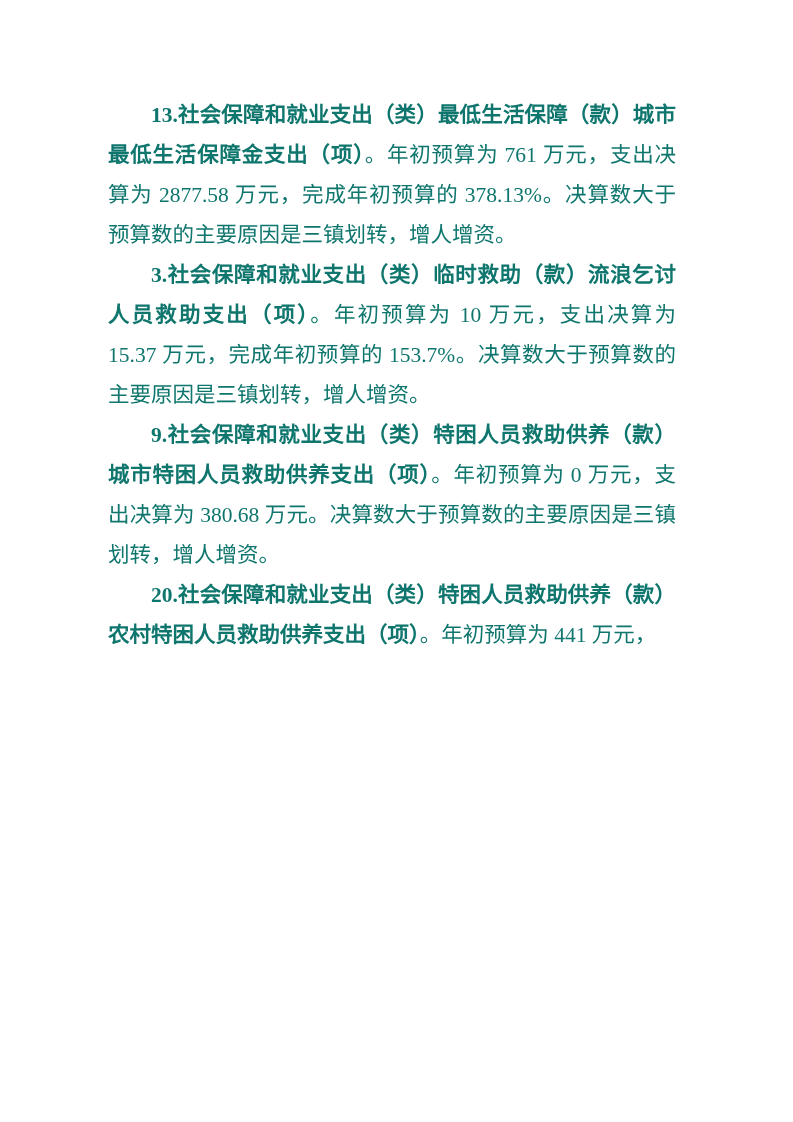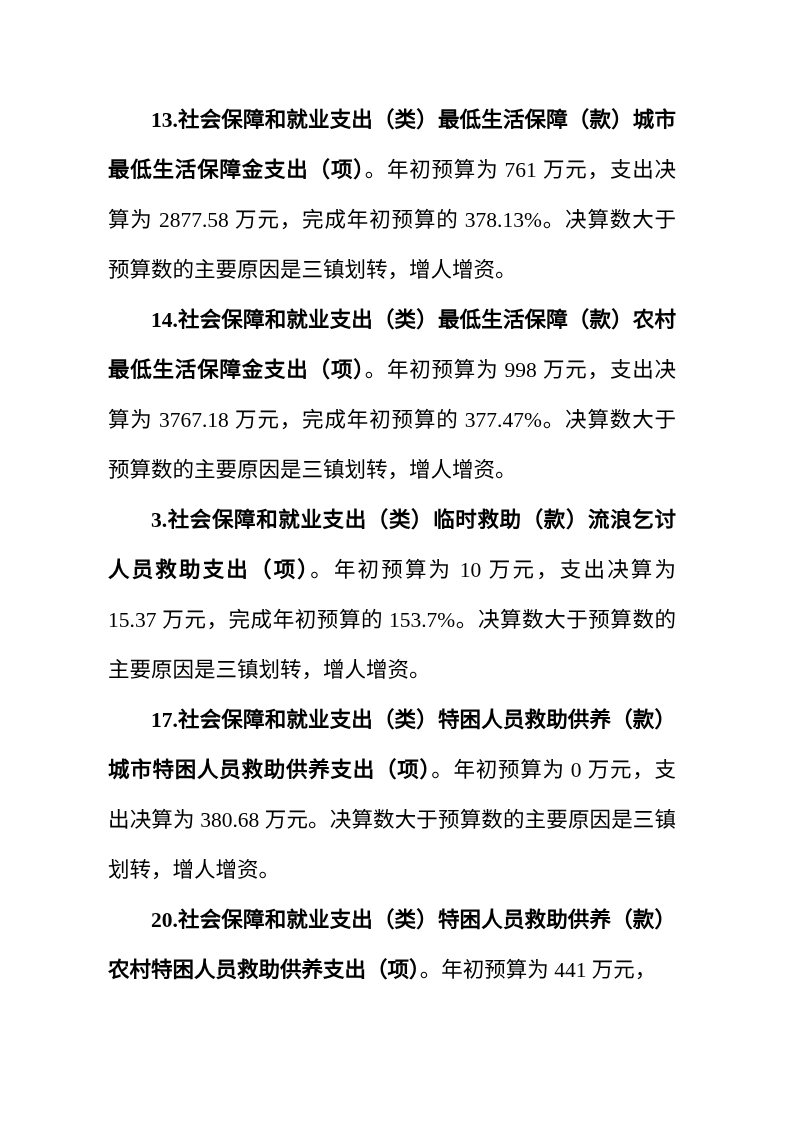--- a/index.html
+++ b/index.html
@@ -14,43 +14,42 @@
   .page {
     position: absolute;
     inset: 0;
     background: #ffffff;
     color: #000000;
     padding: 95px 117px 0 108px;
   }
   .doc-body { width: 100%; }
   .para {
     font-size: 21.5px;
-    line-height: 50px;
+    line-height: 40px;
     text-align: justify;
     text-justify: inter-character;
     text-indent: 43px;
     font-weight: 400;
-    color: #000000;
+    color: #0f766e;
     word-break: normal;
     overflow-wrap: break-word;
     font-family: Liberation Serif, serif;
   }
   .para .lead { font-weight: 700; }
 </style>
 </head>
 <body>
 
 <div class="page">
   <div class="doc-body">
 
     <p class="para"><span class="lead">13.社会保障和就业支出（类）最低生活保障（款）城市最低生活保障金支出（项）</span><span class="body-text">。年初预算为 761 万元，支出决算为 2877.58 万元，完成年初预算的 378.13%。决算数大于预算数的主要原因是三镇划转，增人增资。</span></p>
 
-    <p class="para"><span class="lead">14.社会保障和就业支出（类）最低生活保障（款）农村最低生活保障金支出（项）</span><span class="body-text">。年初预算为 998 万元，支出决算为 3767.18 万元，完成年初预算的 377.47%。决算数大于预算数的主要原因是三镇划转，增人增资。</span></p>
 
 
     <p class="para"><span class="lead">3.社会保障和就业支出（类）临时救助（款）流浪乞讨人员救助支出（项）</span><span class="body-text">。年初预算为 10 万元，支出决算为 15.37 万元，完成年初预算的 153.7%。决算数大于预算数的主要原因是三镇划转，增人增资。</span></p>
 
-    <p class="para"><span class="lead">17.社会保障和就业支出（类）特困人员救助供养（款）城市特困人员救助供养支出（项）</span><span class="body-text">。年初预算为 0 万元，支出决算为 380.68 万元。决算数大于预算数的主要原因是三镇划转，增人增资。</span></p>
+    <p class="para"><span class="lead">9.社会保障和就业支出（类）特困人员救助供养（款）城市特困人员救助供养支出（项）</span><span class="body-text">。年初预算为 0 万元，支出决算为 380.68 万元。决算数大于预算数的主要原因是三镇划转，增人增资。</span></p>
 
     <p class="para"><span class="lead">20.社会保障和就业支出（类）特困人员救助供养（款）农村特困人员救助供养支出（项）</span><span class="body-text">。年初预算为 441 万元，</span></p>
 
   </div>
 </div>
 
 </body></html>

